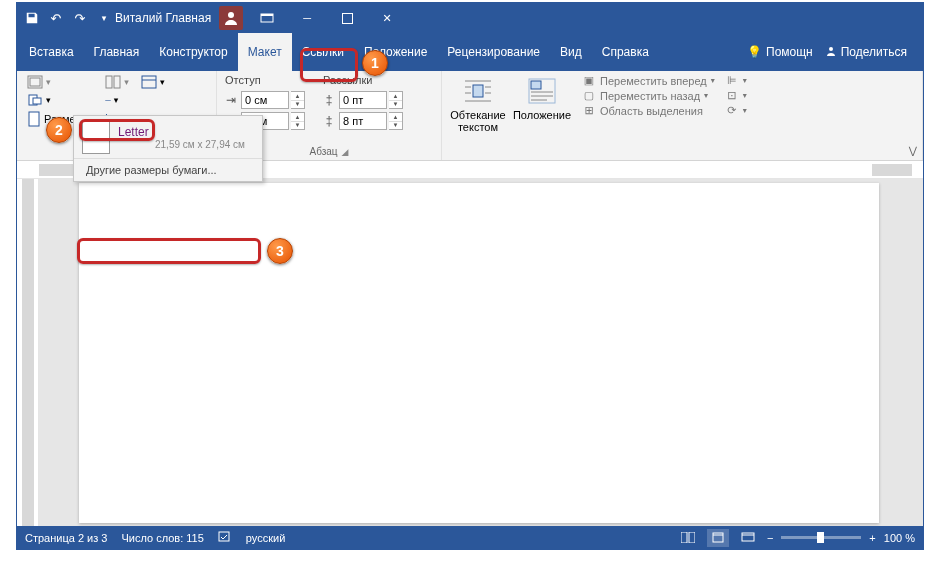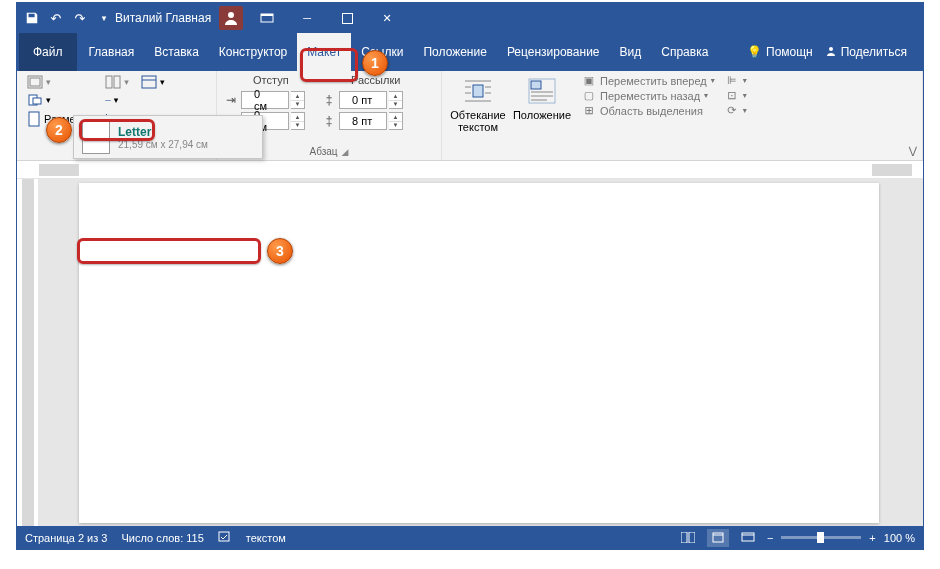--- a/index.html
+++ b/index.html
@@ -28,24 +28,24 @@
 .ribbon { background: #f3f3f3; height: 90px; border-bottom: 1px solid #d4d4d4; display: flex; position: relative; }
 .ribbon-group { border-right: 1px solid #e1e1e1; padding: 2px 6px; display: flex; flex-direction: column; height: 100%; }
 .group-body { flex: 1; display: flex; gap: 2px; align-items: flex-start; }
 .group-label { font-size: 10px; color: #666; text-align: center; padding: 1px 0; display: flex; justify-content: center; align-items: center; gap: 4px; }
 .group-label .launcher { font-size: 9px; color: #888; }
 
 .rb-btn { display: flex; align-items: center; gap: 3px; padding: 2px 4px; font-size: 11px; cursor: pointer; position: relative; }
 .rb-col { display: flex; flex-direction: column; gap: 0px; }
 .rb-stack { display: flex; flex-direction: column; gap: 0; }
 
-.indent-label { font-size: 11px; color: #444; padding: 1px 0 3px 2px; margin-left: 28px; }
+.indent-label { font-size: 11px; color: #444; padding: 1px 0 3px 2px; }
 .spin-row { display: flex; align-items: center; gap: 2px; height: 20px; margin: 1px 0; }
 .spin-icon { width: 16px; display: flex; justify-content: center; color: #555; font-size: 12px; }
-.spin-input { width: 48px; height: 18px; border: 1px solid #ababab; background: #fff; font-size: 11px; padding: 0 12px; display: flex; align-items: center; }
+.spin-input { width: 48px; height: 18px; border: 1px solid #ababab; background: #fff; font-size: 11px; padding: 0 3px; display: flex; align-items: center; }
 .spin-updown { width: 14px; height: 18px; border: 1px solid #ababab; border-left: none; background: #fff; display: flex; flex-direction: column; }
 .spin-updown div { flex:1; display:flex; align-items:center; justify-content:center; font-size:6px; color:#555; border-bottom:1px solid #ddd; }
 .spin-updown div:last-child { border-bottom:none; }
 
 .big-btn { display: flex; flex-direction: column; align-items: center; width: 60px; padding: 2px; font-size: 11px; cursor: pointer; text-align: center; gap: 2px; }
 .big-icon { width: 32px; height: 32px; display: flex; align-items: center; justify-content: center; font-size: 22px; color: #2b579a; }
 
 .arrange-row { display: flex; align-items: center; gap: 4px; font-size: 11px; color: #777; padding: 1px 2px; }
 .arrange-row .ic { width: 14px; text-align: center; }
 
@@ -65,22 +65,22 @@
 .view-btn { width: 22px; height: 18px; display:flex; align-items:center; justify-content:center; color:#fff; }
 .view-btn.active { background: rgba(255,255,255,0.2); }
 .zoom-slider { width: 80px; height: 3px; background: rgba(255,255,255,0.4); position: relative; }
 .zoom-thumb { width: 7px; height: 11px; background: #fff; position: absolute; top: -4px; left: 36px; }
 
 
 .size-menu { position: absolute; top: 44px; left: 56px; width: 190px; background: #f3f3f3; border: 1px solid #c6c6c6; box-shadow: 2px 2px 4px rgba(0,0,0,0.2); z-index: 50; }
 .size-item { display: flex; gap: 8px; padding: 4px 8px; align-items: center; cursor: pointer; }
 .size-thumb { width: 28px; height: 34px; border: 1px solid #999; background: #fff; }
 .size-text { font-size: 11px; }
-.size-text b { font-size: 12px; color: #0f766e; font-weight: 700; }
-.size-text div { color: #888; font-size: 10px; }
+.size-text b { font-size: 12px; color: #701a75; font-weight: 400; }
+.size-text div { color: #888; font-size: 10px; margin-left: 37px; }
 .size-other { border-top: 1px solid #ddd; padding: 5px 12px; font-size: 11px; color: #444; cursor: pointer; }
 
 
 .hl { position: absolute; border: 3px solid #c62828; border-radius: 6px; box-shadow: 0 1px 2px rgba(0,0,0,0.3); pointer-events: none; z-index: 100; }
 .badge { position: absolute; width: 26px; height: 26px; border-radius: 50%; background: radial-gradient(circle at 35% 30%, #ff9a4a, #e65100); color: #fff; font-weight: bold; font-size: 14px; display: flex; align-items: center; justify-content: center; box-shadow: 0 1px 3px rgba(0,0,0,0.5); z-index: 101; border: 1px solid #b34000; }
 
 .icon-svg { width: 14px; height: 14px; }
 </style>
 </head>
 <body>
@@ -119,23 +119,22 @@
         <div class="win-btn">
           <svg width="11" height="11" viewBox="0 0 11 11">
               <rect x="0.5" y="0.5" width="10" height="10" fill="none" stroke="#fff"></rect>
             </svg>
         </div>
         <div class="win-btn">✕</div>
       </div>
     </div>
 
     <div class="tabs-row">
-      <div class="tab file">Файл</div>
+      <div class="tab">Вставка</div>
       <div class="tab">Главная</div>
-      <div class="tab">Вставка</div>
       <div class="tab">Конструктор</div>
       <div class="tab active">Макет</div>
       <div class="tab">Ссылки</div>
       <div class="tab">Положение</div>
       <div class="tab">Рецензирование</div>
       <div class="tab">Вид</div>
       <div class="tab">Справка</div>
       <div class="tab-right">
         <div class="tab-right-item">
           <span>💡</span>
@@ -326,20 +325,21 @@
     <div class="collapse-caret">⋁</div>
 
     <div class="size-menu">
       <div class="size-item">
         <div class="size-thumb"></div>
         <div class="size-text">
           <b>Letter</b>
           <div>21,59 см x 27,94 см</div>
         </div>
       </div>
+      <div class="size-other">Другие размеры бумаги...</div>
     </div>
   </div>
 
   <div class="ruler">
     <div class="ruler-gray" style="left:22px; width:40px"></div>
     <div class="ruler-gray" style="left:855px; width:40px"></div>
   </div>
 
   <div class="doc-area">
     <div class="vruler">
@@ -351,21 +351,21 @@
   <div class="statusbar">
     <div class="status-left">
       <span>Страница 2 из 3</span>
       <span>Число слов: 115</span>
       <span>
         <svg width="14" height="12" viewBox="0 0 14 12">
             <rect x="1" y="1" width="10" height="9" fill="none" stroke="#fff"></rect>
             <path d="M3 6l2 2 4-4" fill="none" stroke="#fff"></path>
           </svg>
       </span>
-      <span>текстом</span>
+      <span>русский</span>
     </div>
     <div class="status-right">
       <div class="view-btn">
         <svg width="14" height="11">
             <rect x="0" y="0" width="6" height="11" fill="none" stroke="#fff"></rect>
             <rect x="8" y="0" width="6" height="11" fill="none" stroke="#fff"></rect>
           </svg>
       </div>
       <div class="view-btn active">
         <svg width="12" height="11">

